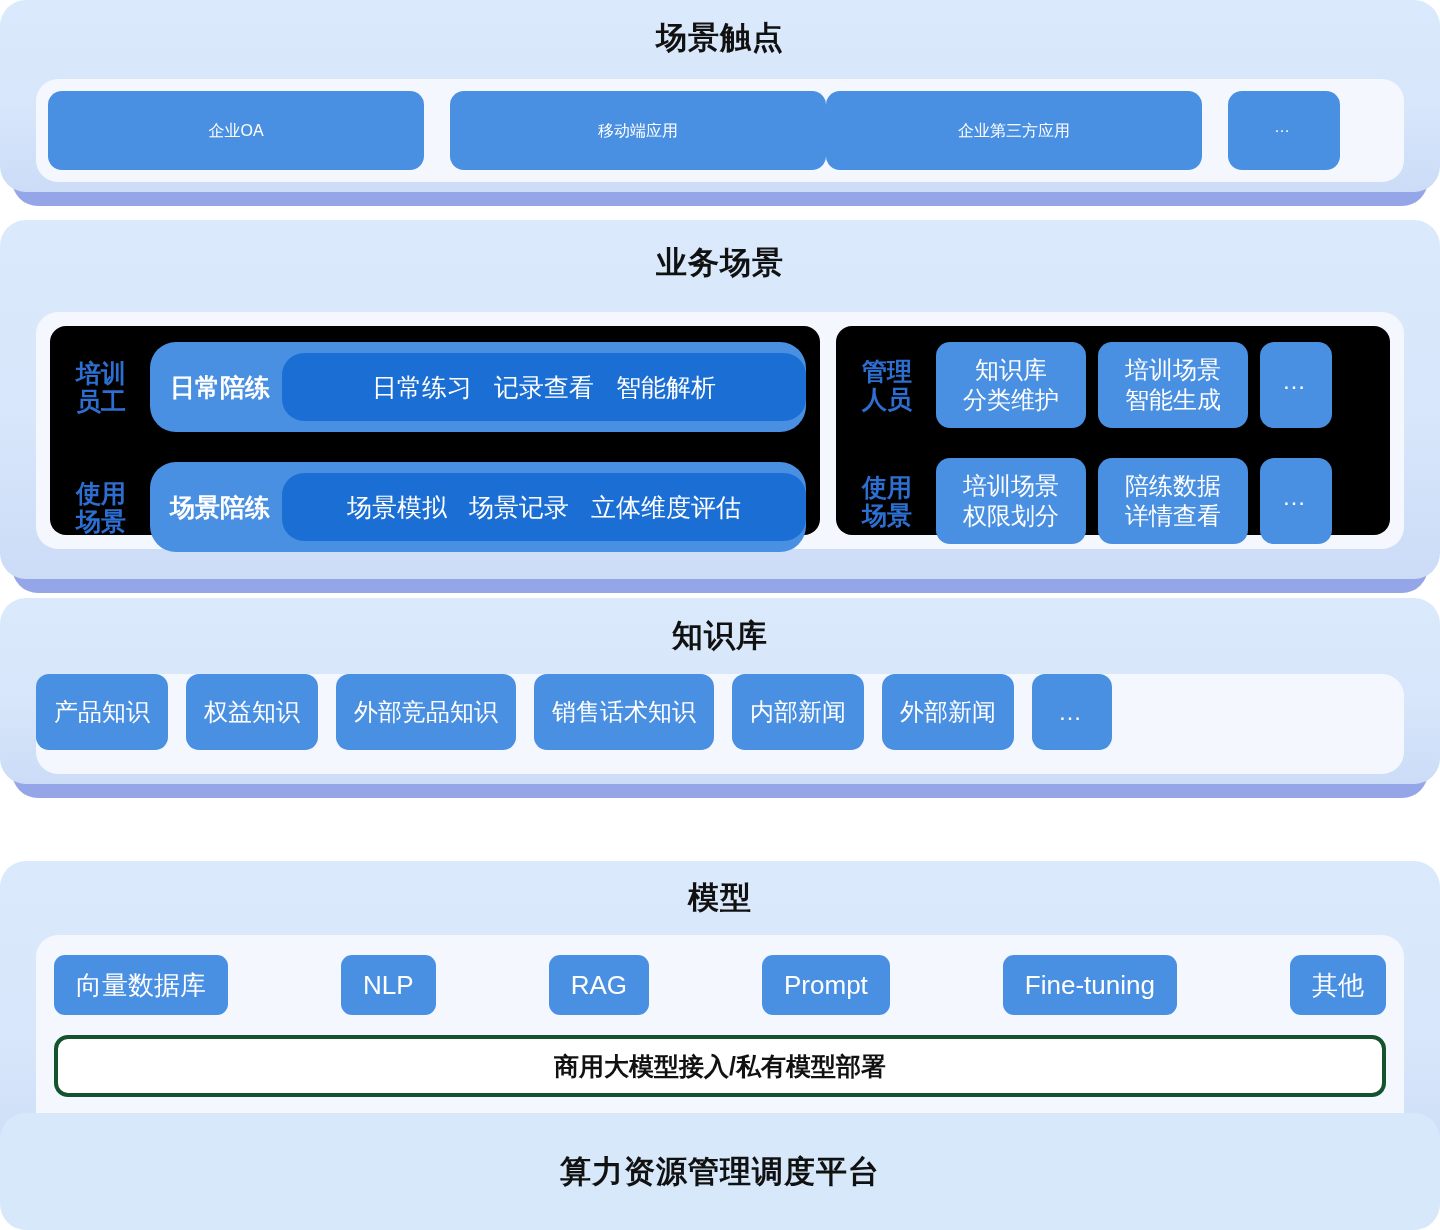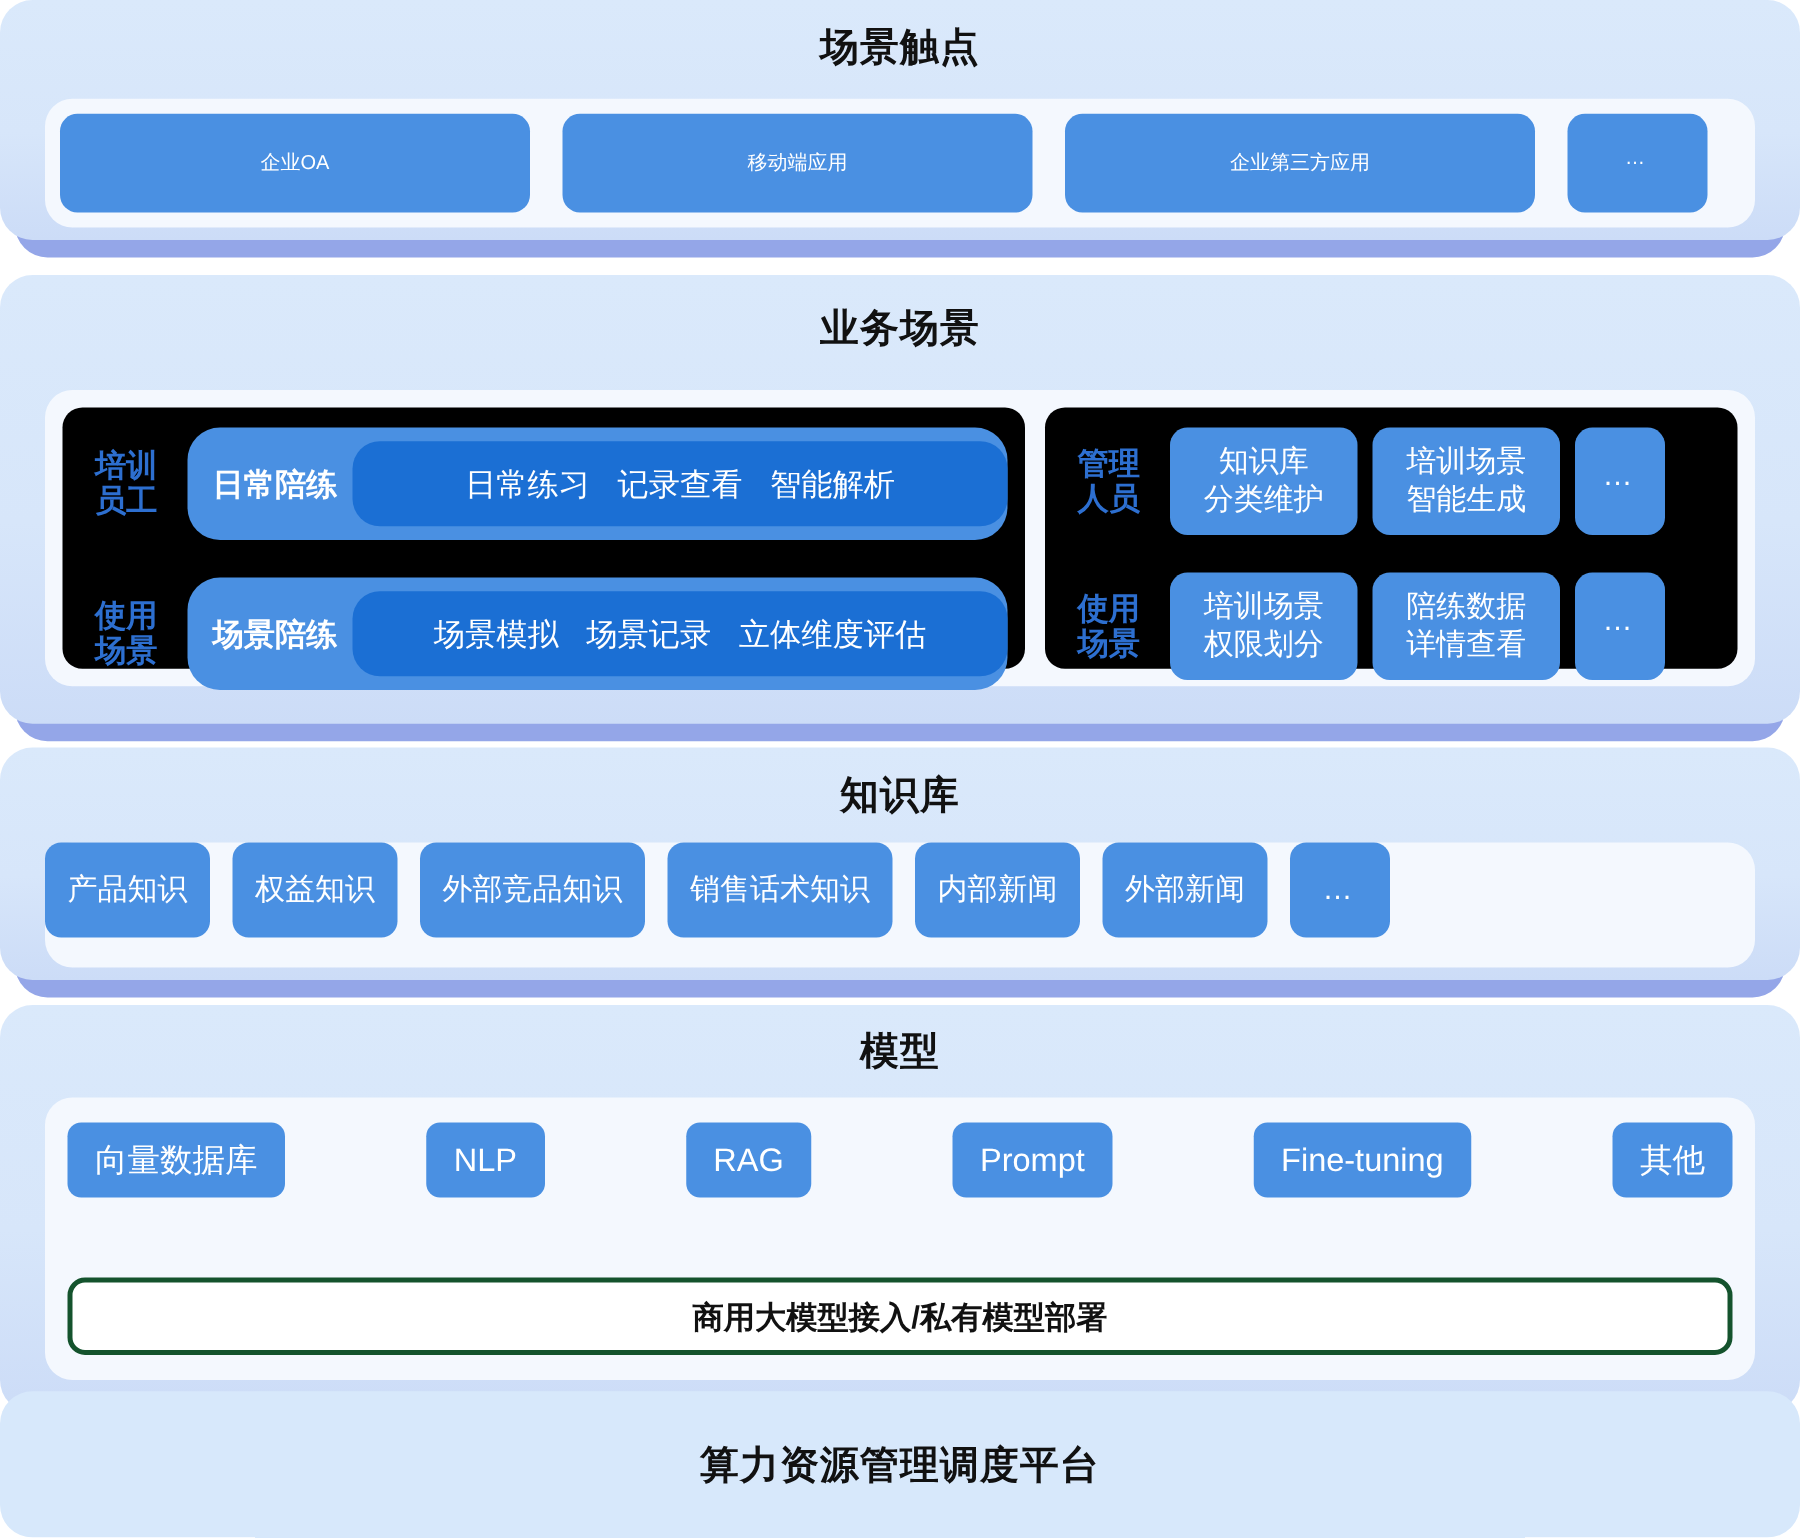--- a/index.html
+++ b/index.html
@@ -97,21 +97,21 @@
     gap: 0;
   }
   #touchpoints-card .chip {
     height: 79px;
     border-radius: 14px;
     font-size: 16px;
     font-weight: 500;
   }
   .tp-0 { width: 376px; }
   .tp-1 { width: 376px; margin-left: 26px; }
-  .tp-2 { width: 376px; margin-left: 26px; }
+  .tp-2 { width: 376px; }
   .tp-3 { width: 112px; margin-left: 26px; }
 
   
   #layer-scenarios { top: 220px; height: 373px; }
   #layer-scenarios .layer-title { margin-top: 22px; }
   #scenarios-card {
     position: absolute;
     left: 36px; right: 36px;
     top: 92px; bottom: 30px;
     padding: 14px;
@@ -206,31 +206,30 @@
     gap: 18px;
   }
   #knowledge-card .chip {
     height: 76px;
     border-radius: 13px;
     font-size: 24px;
     padding: 0 18px;
   }
 
   
-  #layer-model { top: 804px; height: 340px; }
+  #layer-model { top: 861px; height: 340px; }
   #layer-model .layer-title { margin-top: 16px; }
   #model-card {
     position: absolute;
     left: 36px; right: 36px;
     top: 74px; bottom: 26px;
     padding: 20px 18px;
     display: flex;
     flex-direction: column;
     gap: 20px;
-    justify-content: space-between;
   }
   #model-chip-row {
     display: flex;
     gap: 17px;
     justify-content: space-between;
   }
   #model-chip-row .chip {
     height: 60px;
     border-radius: 11px;
     font-size: 26px;

